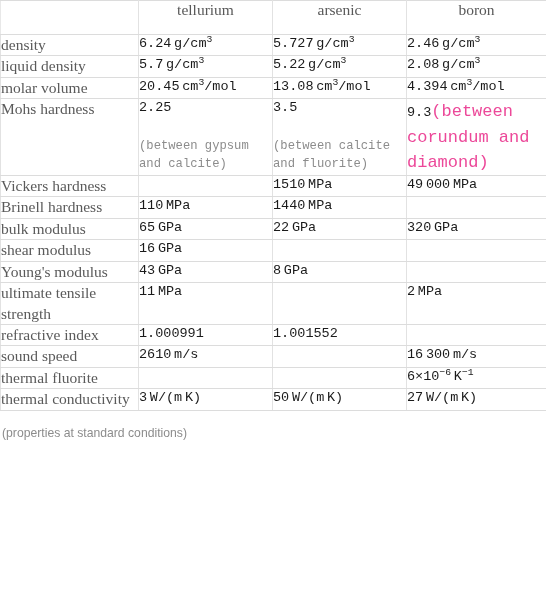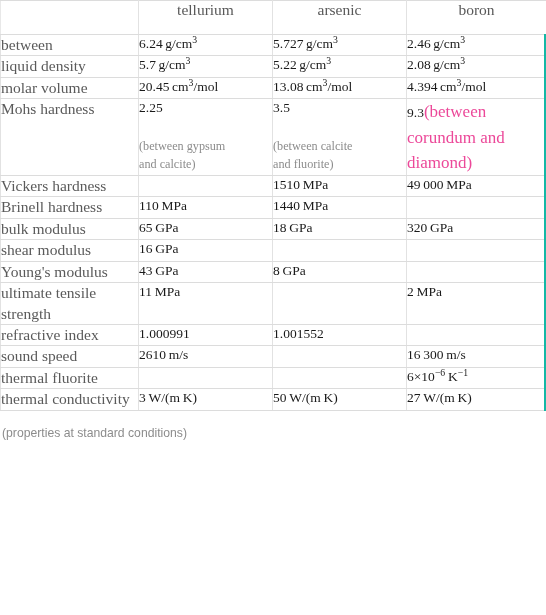--- a/index.html
+++ b/index.html
@@ -63,28 +63,28 @@
     font-family: "Liberation Serif", serif;
     font-size: 15.5px;
     color: #5a5a5a;
     padding: 7px 8px 8px 10px;
     line-height: 1.32;
     border-left: 1px solid #e8e8e8;
   }
 
   
   td.val {
-    font-family: Liberation Serif, serif;
+    font-family: Liberation Mono, monospace;
     font-size: 13.5px;
     color: #1a1a1a;
     padding: 9px 6px 9px 10px;
     line-height: 1.34;
   }
   td.val:last-child {
-    border-right: 6px solid #14b8a6;
+    border-right: 2px solid #14b8a6;
   }
 
   .num { white-space: nowrap; }
 
   sup {
     font-size: 0.72em;
     vertical-align: super;
     line-height: 0;
   }
 
@@ -132,21 +132,21 @@
     <thead>
       <tr>
         <th class="corner"></th>
         <th>tellurium</th>
         <th>arsenic</th>
         <th>boron</th>
       </tr>
     </thead>
     <tbody id="tbody">
         <tr>
-          <td class="rowlabel">between</td>
+          <td class="rowlabel">density</td>
           <td class="val"><span class="num">6.24 g/cm<sup>3</sup></span></td>
           <td class="val"><span class="num">5.727 g/cm<sup>3</sup></span></td>
           <td class="val"><span class="num">2.46 g/cm<sup>3</sup></span></td>
         </tr>
         <tr>
           <td class="rowlabel">liquid density</td>
           <td class="val"><span class="num">5.7 g/cm<sup>3</sup></span></td>
           <td class="val"><span class="num">5.22 g/cm<sup>3</sup></span></td>
           <td class="val"><span class="num">2.08 g/cm<sup>3</sup></span></td>
         </tr>
@@ -170,21 +170,21 @@
         </tr>
         <tr>
           <td class="rowlabel">Brinell hardness</td>
           <td class="val"><span class="num">110 MPa</span></td>
           <td class="val"><span class="num">1440 MPa</span></td>
           <td class="val"><span class="empty"></span></td>
         </tr>
         <tr>
           <td class="rowlabel">bulk modulus</td>
           <td class="val"><span class="num">65 GPa</span></td>
-          <td class="val"><span class="num">18 GPa</span></td>
+          <td class="val"><span class="num">22 GPa</span></td>
           <td class="val"><span class="num">320 GPa</span></td>
         </tr>
         <tr>
           <td class="rowlabel">shear modulus</td>
           <td class="val"><span class="num">16 GPa</span></td>
           <td class="val"><span class="empty"></span></td>
           <td class="val"><span class="empty"></span></td>
         </tr>
         <tr>
           <td class="rowlabel">Young's modulus</td>

